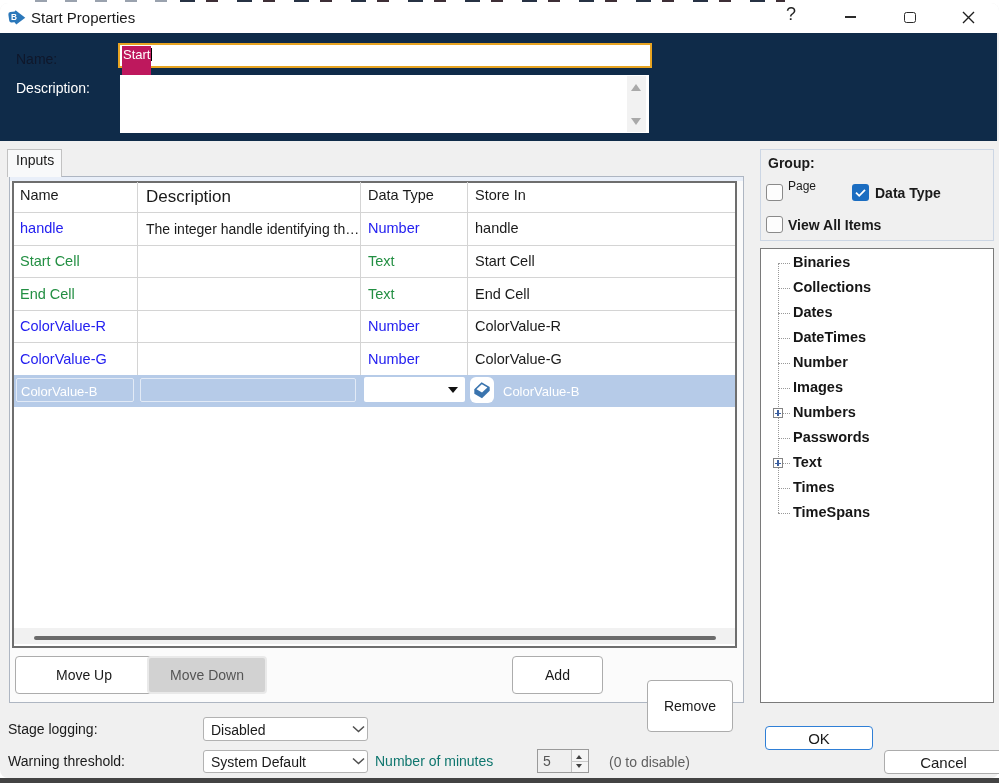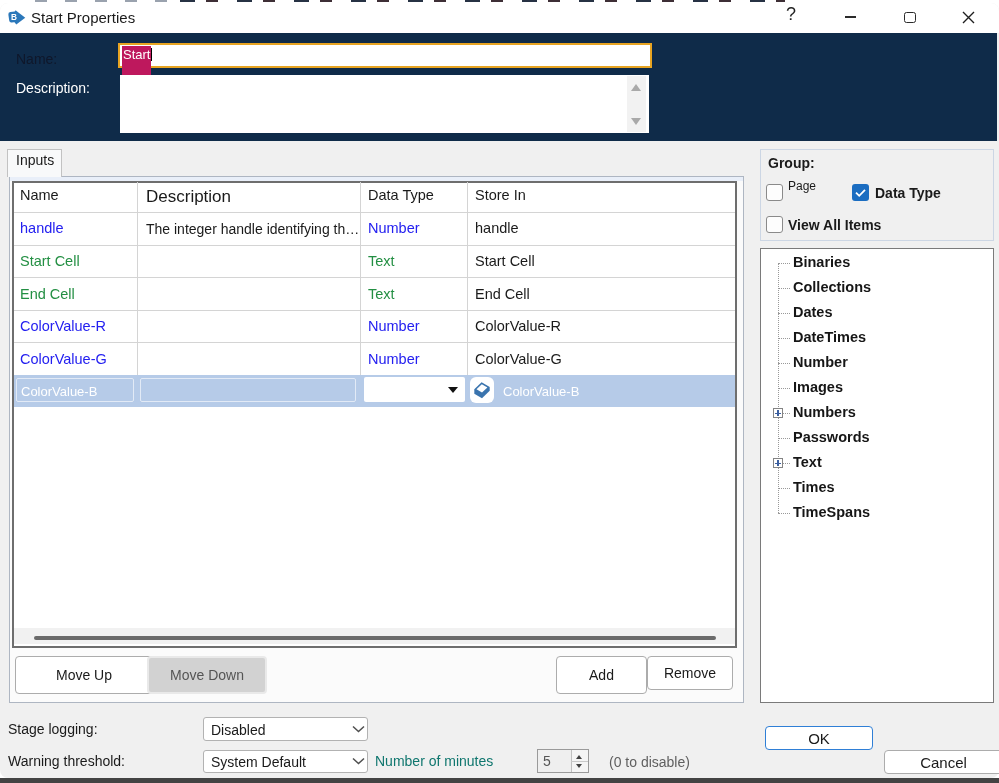--- a/index.html
+++ b/index.html
@@ -98,22 +98,22 @@
 <svg class="abs" style="left:470px;top:377px" width="24" height="26" viewBox="0 0 28 28">
   <polygon points="5,13 13.5,5 23,10.5 23,15 14,23.5 5,18.5" fill="#3a74ae"></polygon>
   <polygon points="7.6,13 13.8,7.2 20.3,11 14,16.9" fill="#fff"></polygon>
 </svg>
 <div class="cell" style="left:503px;top:384px;font-size:13px;color:#fff">ColorValue-B</div>
 
 <div class="abs" style="left:34px;top:636px;width:682px;height:4px;background:#6a6a6a;border-radius:2px"></div>
 
 <div class="btn" style="left:15px;top:656px;width:138px;height:38px">Move Up</div>
 <div class="btn" style="left:147px;top:656px;width:120px;height:38px;background:#d2d2d2;border:2.5px solid #e9e9e9;color:#555">Move Down</div>
-<div class="btn" style="left:556px;top:656px;width:91px;height:38px">Add</div>
-<div class="btn" style="left:647px;top:656px;width:86px;height:34px">Remove</div>
+<div class="btn" style="left:512px;top:656px;width:91px;height:38px">Add</div>
+<div class="btn" style="left:647px;top:680px;width:86px;height:52px">Remove</div>
 
 <div class="abs" style="left:760px;top:149px;width:234px;height:92px;border:1px solid #ccd6e4;background:#f0f0f0"></div>
 <div class="abs" style="left:768px;top:155px;font-size:14px;font-weight:bold">Group:</div>
 <div class="abs" style="left:766px;top:184px;width:17px;height:17px;background:#fdfdfd;border:1.5px solid #8a8a8a;border-radius:3px"></div>
 <div class="abs" style="left:788px;top:179px;font-size:12px;font-weight:normal">Page</div>
 <div class="abs" style="left:852px;top:184px;width:17px;height:17px;background:#1b6dc1;border-radius:3px"></div>
 <svg class="abs" style="left:852px;top:184px" width="17" height="17" viewBox="0 0 17 17">
     <polyline points="4,8.6 7.2,11.8 13,5.8" fill="none" stroke="#fff" stroke-width="1.8"></polyline>
   </svg>
 <div class="abs" style="left:875px;top:185px;font-size:14px;font-weight:bold">Data Type</div>

